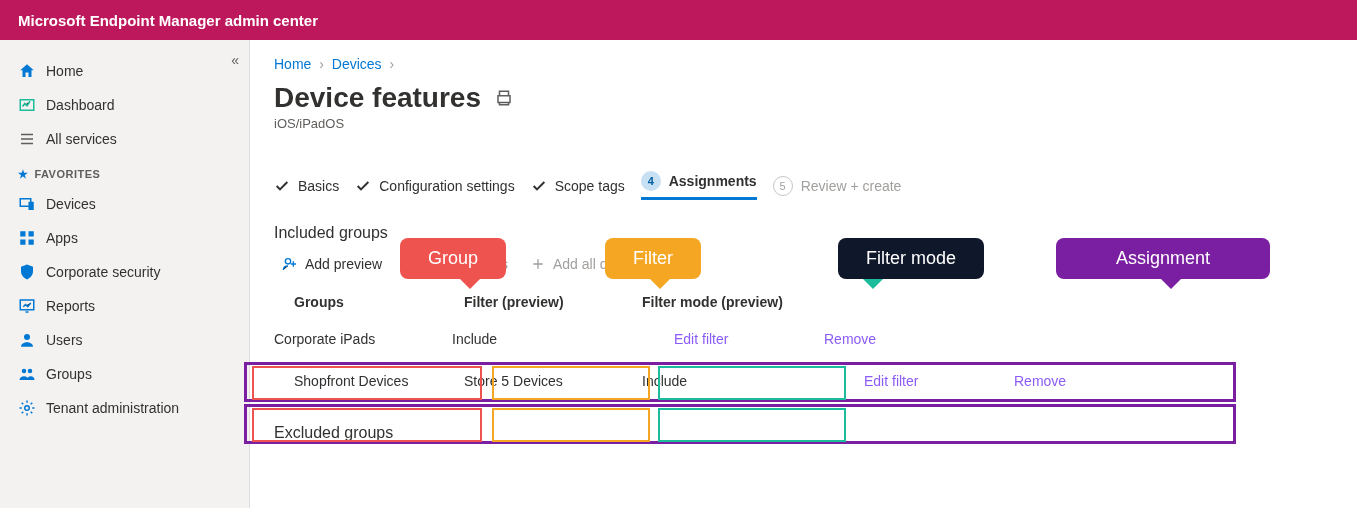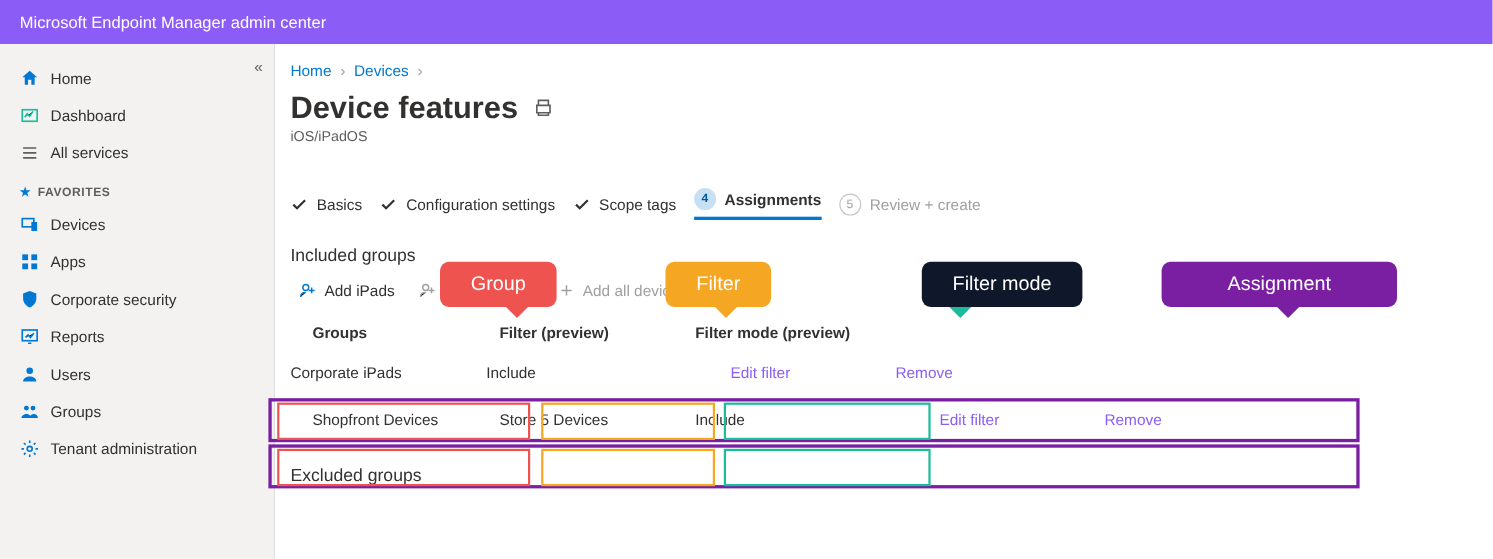--- a/index.html
+++ b/index.html
@@ -1,25 +1,25 @@
 <!DOCTYPE html>
 <html><head>
 <meta charset="utf-8">
 <style>
   * { box-sizing: border-box; margin: 0; padding: 0; }
   body { font-family: "Segoe UI", Arial, sans-serif; font-size: 14px; color: #323130; background: #fff; width: 1357px; }
-  .topbar { background: #8b5cf6; color: #fff; height: 40px; display: flex; align-items: center; padding: 0 18px; font-size: 15px; font-weight: 400; }
+  .topbar { background: #be185d; color: #fff; height: 40px; display: flex; align-items: center; padding: 0 18px; font-size: 15px; font-weight: 700; }
   .shell { display: flex; }
   .sidebar { width: 250px; background: #f3f2f1; border-right: 1px solid #e1dfdd; min-height: 468px; position: relative; padding-top: 14px; }
   .collapse { position: absolute; top: 12px; right: 10px; font-size: 14px; color: #605e5c; cursor: pointer; }
   .nav-item { display: flex; align-items: center; gap: 10px; padding: 8px 18px; cursor: pointer; color: #323130; }
   .nav-item .ico { width: 18px; height: 18px; display: flex; align-items: center; justify-content: center; flex-shrink: 0; }
   .nav-section { font-size: 11px; font-weight: 700; color: #605e5c; padding: 12px 18px 6px 40px; letter-spacing: 0.5px; }
   .nav-section .star { color: #0078d4; margin-left: -22px; margin-right: 6px; }
-  .main { flex: 1; padding: 12px 14px; position: relative; }
+  .main { flex: 1; padding: 12px 24px; position: relative; }
   .breadcrumb { color: #605e5c; font-size: 14px; padding: 4px 0 10px; }
   .breadcrumb a { color: #0078d4; text-decoration: none; }
   .breadcrumb .sep { color: #a19f9d; margin: 0 4px; }
   .page-title-row { display: flex; align-items: center; gap: 14px; }
   .page-title { font-size: 28px; font-weight: 600; }
   .print-ico { width: 18px; height: 18px; color: #605e5c; }
   .subtitle { color: #605e5c; font-size: 13px; margin-top: 2px; }
   .steps { display: flex; gap: 16px; margin-top: 40px; align-items: center; }
   .step { display: flex; align-items: center; gap: 8px; font-size: 14px; }
   .step.done .mark { width: 16px; height: 16px; }
@@ -222,21 +222,21 @@
     </div>
 
     <div class="section-label">Included groups</div>
 
     <div class="action-bar">
       <div class="action">
         <svg class="aico" viewBox="0 0 24 24">
             <circle cx="9" cy="8" r="4" fill="none" stroke="#0078d4" stroke-width="2"></circle>
             <path stroke="#0078d4" stroke-width="2" d="M2 21c0-4 3-6 7-6M17 8v8M13 12h8"></path>
           </svg>
-        <span>Add iPads</span>
+        <span>Add preview</span>
       </div>
       <div class="action disabled">
         <svg class="aico" viewBox="0 0 24 24">
             <circle cx="9" cy="8" r="4" fill="none" stroke="#a19f9d" stroke-width="2"></circle>
             <path stroke="#a19f9d" stroke-width="2" d="M2 21c0-4 3-6 7-6M17 8v8M13 12h8"></path>
           </svg>
         <span>Add all users</span>
       </div>
       <div class="action disabled">
         <svg class="aico" viewBox="0 0 24 24">

